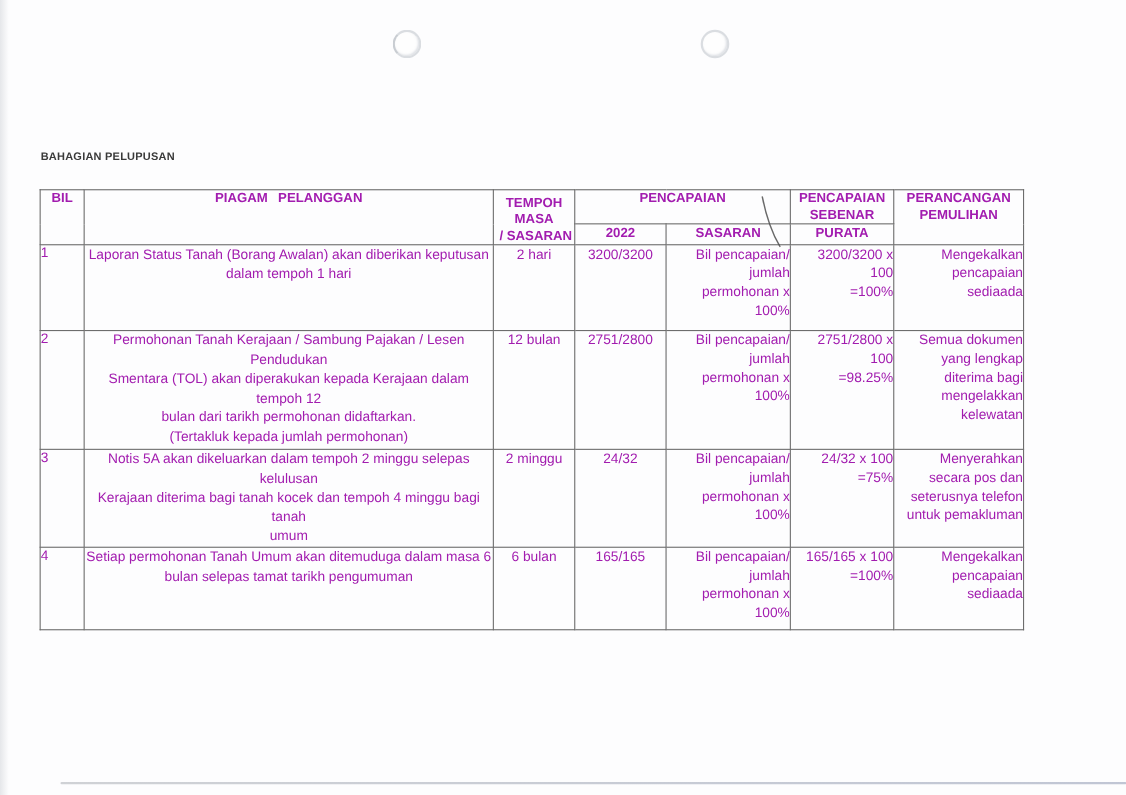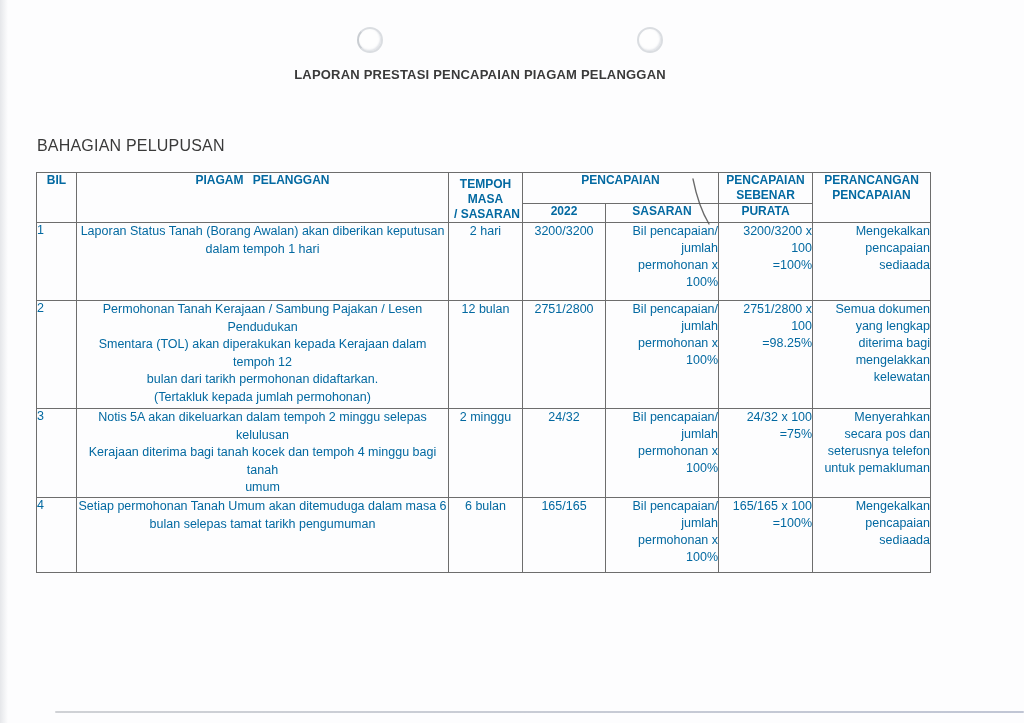--- a/index.html
+++ b/index.html
@@ -38,32 +38,32 @@
 
   
   .title-block {
     position: absolute; left: 0; top: 66px; width: 960px;
     text-align: center;
     font-weight: bold; font-size: 13px; line-height: 18px;
     color: #3a3a3a; letter-spacing: 0.2px;
   }
   .section-heading {
     position: absolute; left: 37px; top: 137px;
-    font-weight: normal; font-size: 16px; color: #3a3a3a;
+    font-weight: bold; font-size: 10px; color: #3a3a3a;
     letter-spacing: 0.2px;
   }
 
   
   table.report {
     position: absolute; left: 36px; top: 172px;
     border-collapse: collapse;
     table-layout: fixed;
     width: 894px;
     font-size: 12.5px;
-    color: #0369a1;
+    color: #a21caf;
   }
   table.report td, table.report th {
     border: 1px solid #6d6d6d;
     vertical-align: top;
     padding: 0;
     overflow: hidden;
   }
   th { font-weight: bold; font-size: 12px; line-height: 14.5px; }
   .pre { white-space: pre-line; }
   .hdr { text-align: center; padding-top: 4px; }
@@ -77,21 +77,20 @@
 </head>
 <body>
 
 <div class="page">
 
   <div class="left-edge"></div>
   <div class="punch-hole left"></div>
   <div class="punch-hole right"></div>
 
   <div class="title-block">
-    <div>LAPORAN PRESTASI PENCAPAIAN PIAGAM PELANGGAN</div>
   </div>
 
   <div class="section-heading">BAHAGIAN PELUPUSAN</div>
 
   <table class="report">
     <colgroup>
       <col style="width:40px">
         <col style="width:372px">
         <col style="width:74px">
       <col style="width:83px">
@@ -105,21 +104,21 @@
       <th rowspan="2" class="hdr" style="word-spacing:6px">PIAGAM PELANGGAN</th>
       <th rowspan="2">
         <div class="hdr pre">TEMPOH
 MASA</div>
         <div class="hdr-tempoh-extra">/ SASARAN</div>
       </th>
       <th colspan="2" class="hdr">PENCAPAIAN</th>
       <th class="hdr pre">PENCAPAIAN
 SEBENAR</th>
       <th rowspan="2" class="hdr pre">PERANCANGAN
-PENCAPAIAN</th>
+PEMULIHAN</th>
     </tr>
     <tr style="height:19px">
       <th class="hdr-sub">2022</th>
       <th class="hdr-sub">SASARAN</th>
       <th class="hdr-sub">PURATA</th>
     </tr>
 
     <tr style="height:78px">
       <td class="cell-bil">1</td>
       <td class="cell-piagam pre">Laporan Status Tanah (Borang Awalan) akan diberikan keputusan

